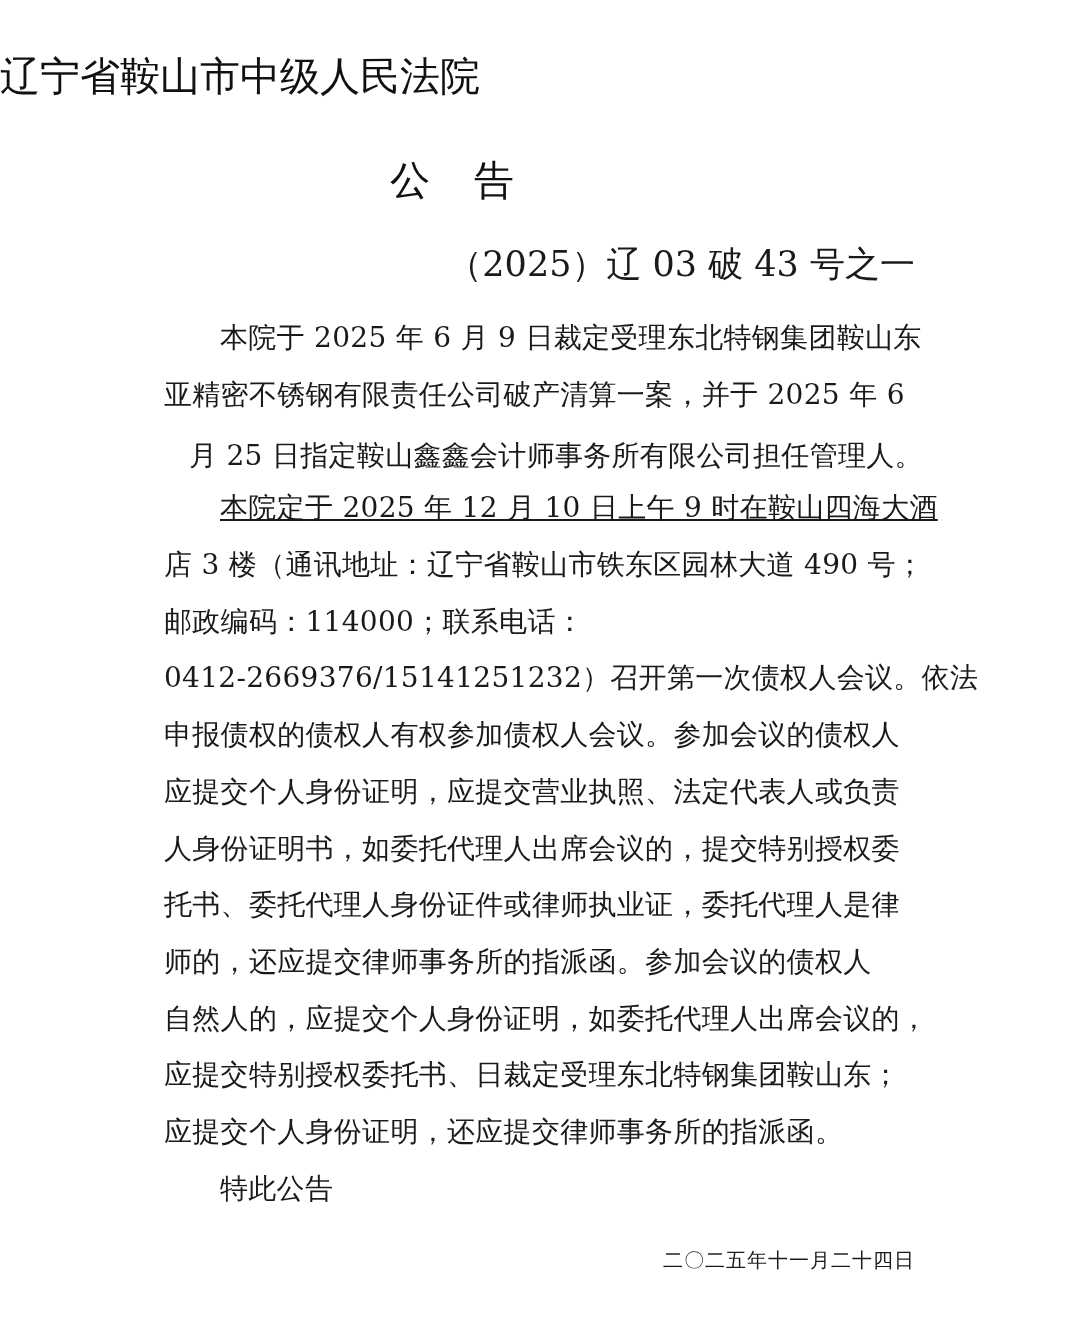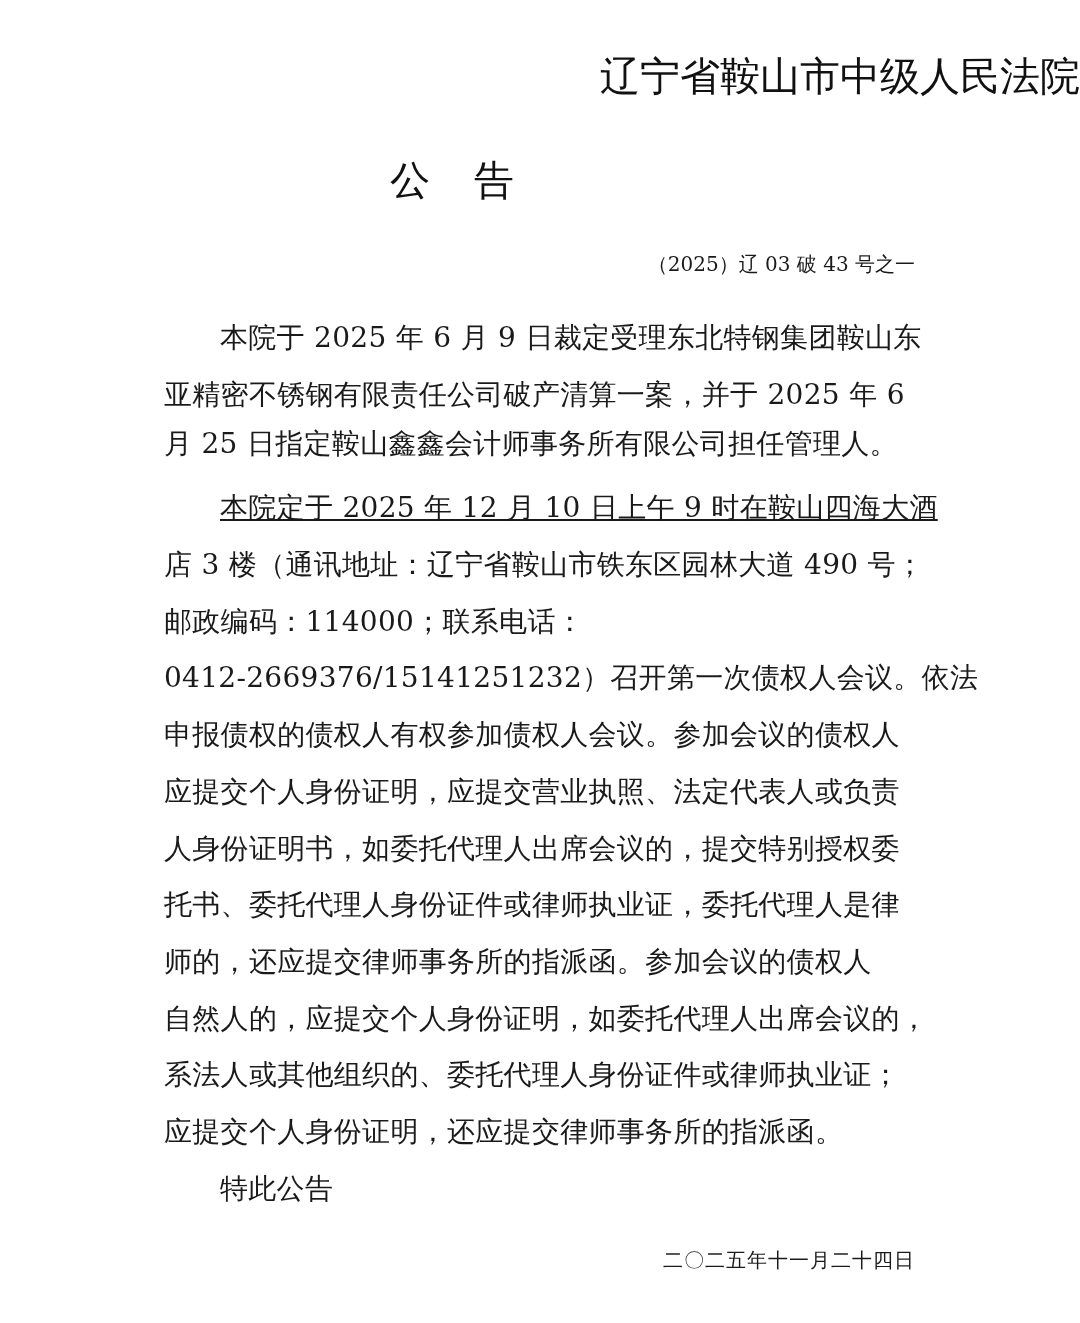--- a/index.html
+++ b/index.html
@@ -13,21 +13,21 @@
       position: relative;
       overflow: hidden;
       color: #1a1a1a;
       font-family: "DejaVu Serif", "Liberation Serif", serif;
     }
     .title {
       position: absolute;
       left: 0;
       width: 1080px;
       top: 48px;
-      text-align: right;
+      text-align: left;
       font-family: "DejaVu Sans", "Liberation Sans", sans-serif;
       font-size: 40px;
       line-height: 56px;
       letter-spacing: 0px;
       color: #111;
     }
     .subtitle {
       position: absolute;
       left: 0;
       width: 904px;
@@ -37,21 +37,21 @@
       font-size: 40px;
       line-height: 56px;
       color: #111;
     }
     .subtitle span { display: inline-block; }
     .subtitle .gap { width: 44px; }
     .case-number {
       position: absolute;
       right: 165px;
       top: 244px;
-      font-size: 20px;
+      font-size: 35px;
       line-height: 40px;
       white-space: nowrap;
     }
     .line {
       position: absolute;
       left: 164px;
       font-size: 28px;
       line-height: 40px;
       white-space: nowrap;
       letter-spacing: 0.3px;
@@ -74,33 +74,33 @@
 
 <div class="subtitle">
   <span>公</span><span class="gap"></span><span>告</span>
 </div>
 
 <div class="case-number">（2025）辽 03 破 43 号之一</div>
 
 <div>
   <div class="line indent" style="top:318px;">本院于 2025 年 6 月 9 日裁定受理东北特钢集团鞍山东</div>
   <div class="line" style="top:375px;">亚精密不锈钢有限责任公司破产清算一案，并于 2025 年 6</div>
-  <div class="line" style="top:424px;">月 25 日指定鞍山鑫鑫会计师事务所有限公司担任管理人。</div>
+  <div class="line" style="top:436px;margin-left:25px;">月 25 日指定鞍山鑫鑫会计师事务所有限公司担任管理人。</div>
 </div>
 
 <div>
   <div class="line indent" style="top:488px;text-decoration:underline;">本院定于 2025 年 12 月 10 日上午 9 时在鞍山四海大酒</div>
   <div class="line" style="top:545px;">店 3 楼（通讯地址：辽宁省鞍山市铁东区园林大道 490 号；</div>
   <div class="line" style="top:602px;">邮政编码：114000；联系电话：</div>
   <div class="line" style="top:658px;">0412-2669376/15141251232）召开第一次债权人会议。依法</div>
   <div class="line" style="top:715px;">申报债权的债权人有权参加债权人会议。参加会议的债权人</div>
   <div class="line" style="top:772px;">应提交个人身份证明，应提交营业执照、法定代表人或负责</div>
   <div class="line" style="top:829px;">人身份证明书，如委托代理人出席会议的，提交特别授权委</div>
   <div class="line" style="top:885px;">托书、委托代理人身份证件或律师执业证，委托代理人是律</div>
   <div class="line" style="top:942px;">师的，还应提交律师事务所的指派函。参加会议的债权人</div>
   <div class="line" style="top:999px;">自然人的，应提交个人身份证明，如委托代理人出席会议的，</div>
-  <div class="line" style="top:1055px;">系法人或其他组织的、委托代理人身份证件或律师执业证；</div>
+  <div class="line" style="top:1055px;">应提交特别授权委托书、日裁定受理东北特钢集团鞍山东；</div>
   <div class="line" style="top:1112px;">应提交个人身份证明，还应提交律师事务所的指派函。</div>
 </div>
 
 <div class="line indent" style="top:1169px;">特此公告</div>
 
 <div class="date">二〇二五年十一月二十四日</div>
 
 </body></html>

